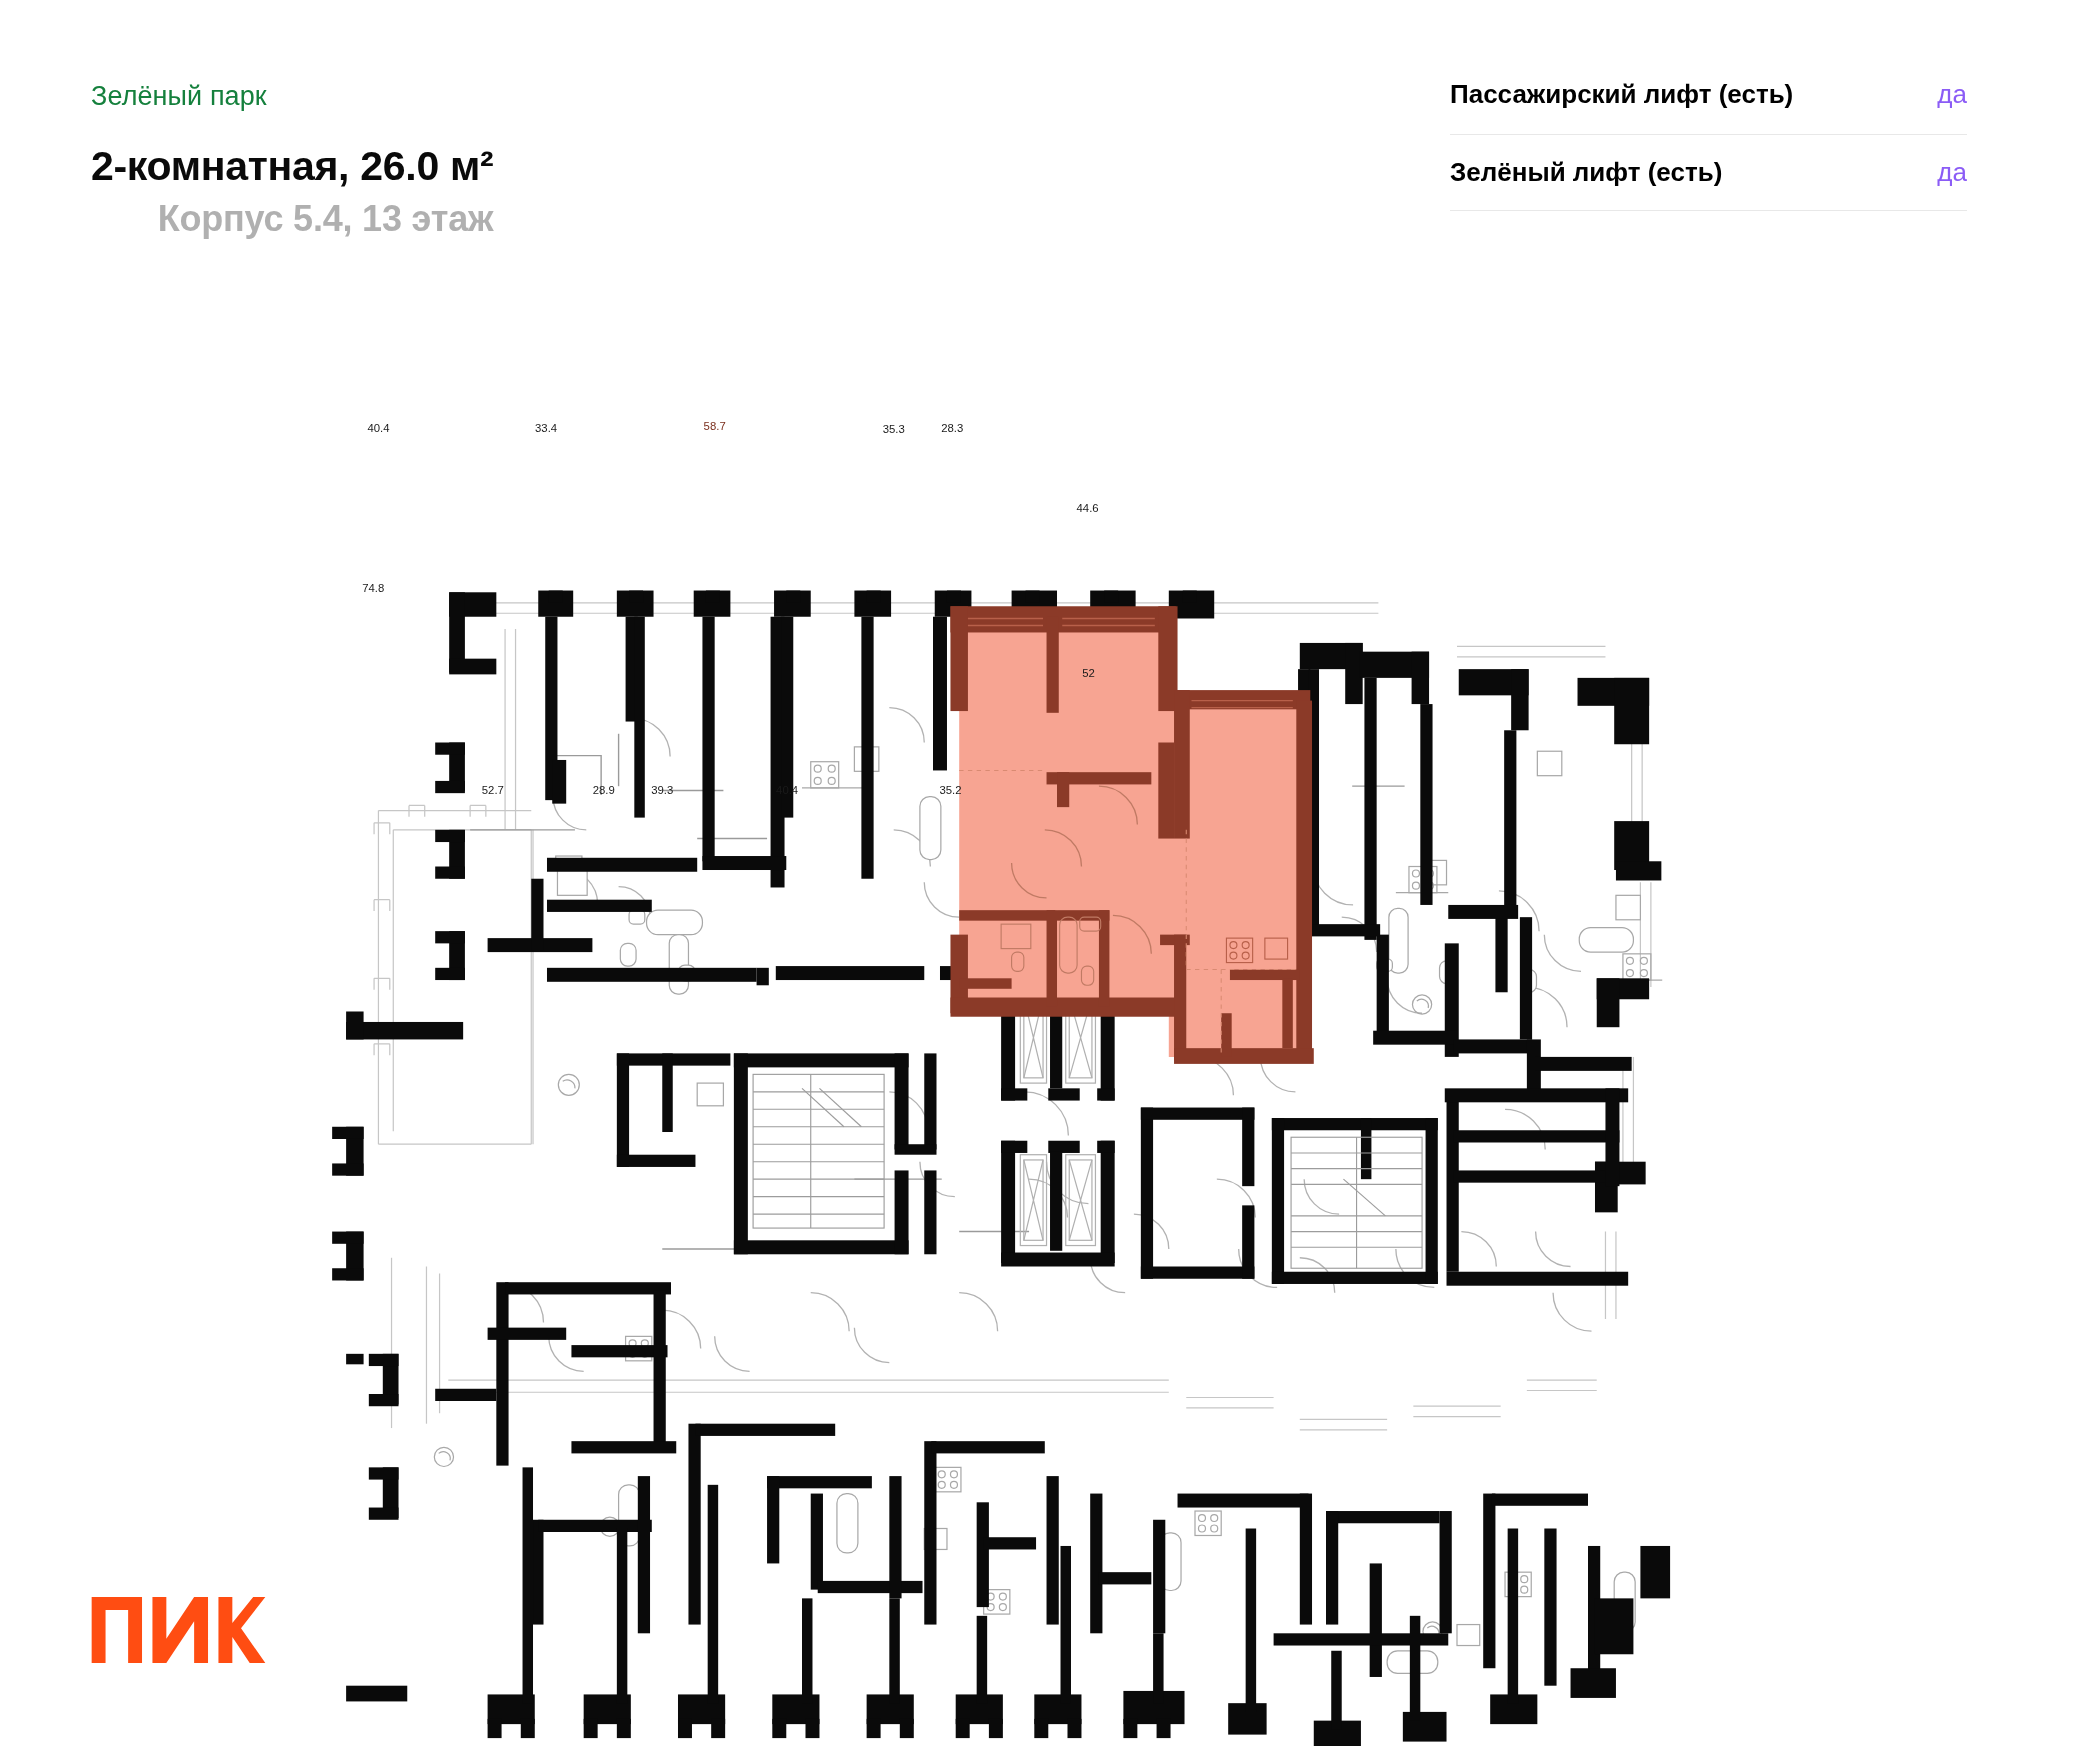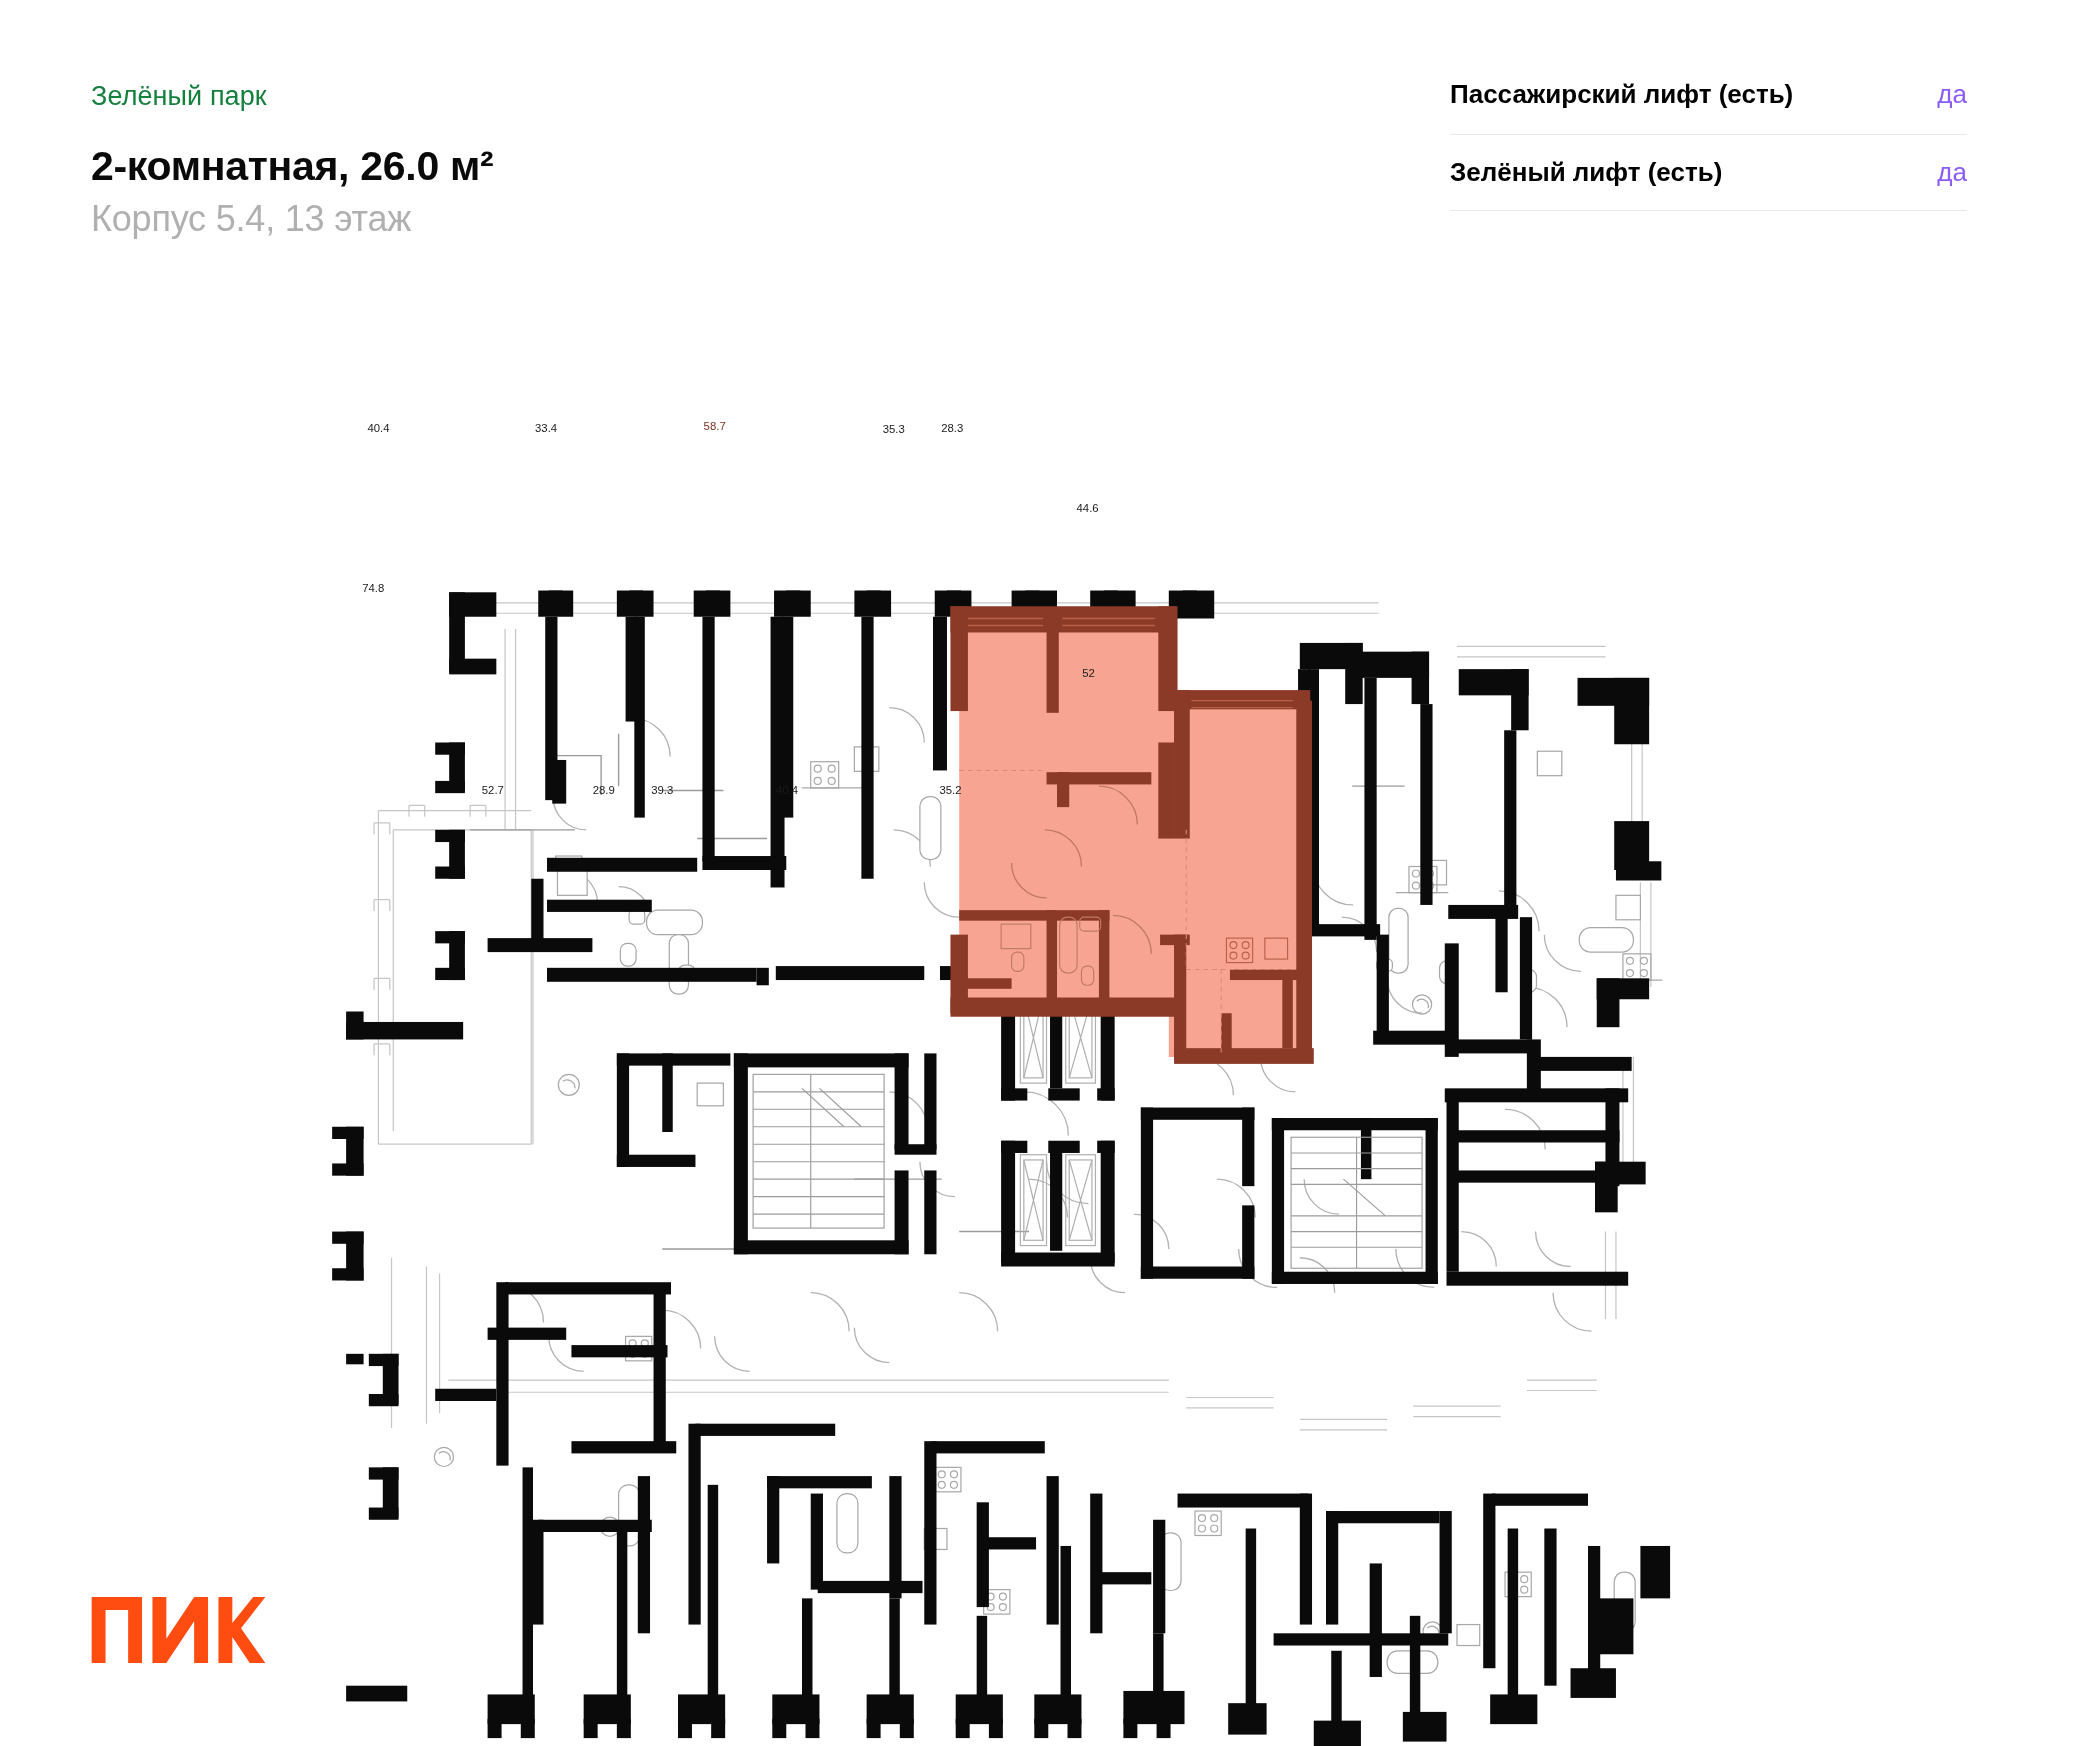--- a/index.html
+++ b/index.html
@@ -17,21 +17,21 @@
   #title-block{position:absolute;left:91px;top:80px;}
   #project-name{
     font-size:27px;font-weight:400;color:#15803d;letter-spacing:0.1px;line-height:1.2;
   }
   #apt-title{
     margin-top:31px;
     font-size:41px;font-weight:700;color:#0a0a0a;line-height:1.15;letter-spacing:-0.3px;
   }
   #apt-sub{
     margin-top:7.9px;
-    font-size:36px;font-weight:400;color:#b0b0b0;line-height:1.15;letter-spacing:-0.2px;
+    font-size:36px;font-weight:700;color:#b0b0b0;line-height:1.15;letter-spacing:-0.2px;text-align:right;
   }
   
   #spec-table{position:absolute;left:1430px;top:54px;width:517px;margin-left:20px;}
   .spec-row{
     position:relative;height:75px;
     display:flex;align-items:center;justify-content:space-between;
     border-bottom:1.7px solid #e8e8e8;
   }
   .spec-row:first-child{height:80px;}
   .spec-label{font-size:26px;font-weight:700;color:#000;letter-spacing:0;}

